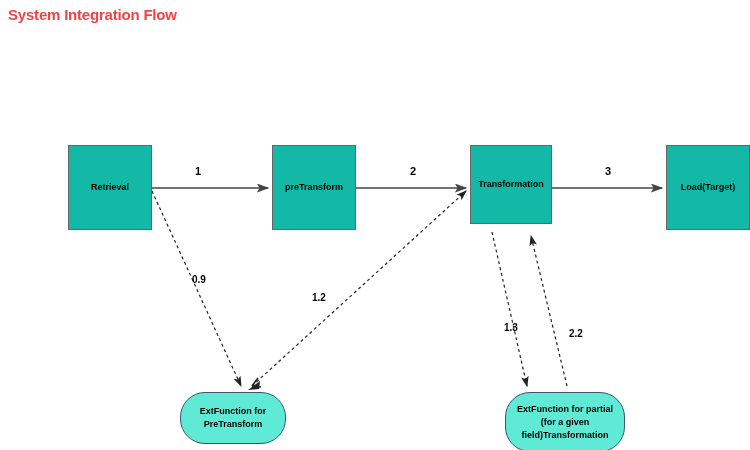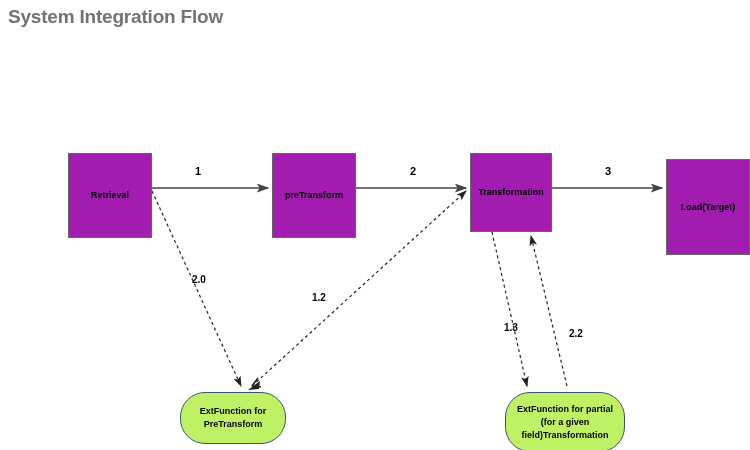--- a/index.html
+++ b/index.html
@@ -18,46 +18,45 @@
   #canvas {
     position: absolute;
     left: 0; top: 0;
     width: 750px;
     height: 450px;
   }
   .page-title {
     position: absolute;
     left: 8px;
     top: 6px;
-    font-size: 19px;
+    font-size: 15px;
     font-weight: bold;
     letter-spacing: -0.2px;
-    color: #737373;
+    color: #ef4444;
     white-space: nowrap;
   }
   .node {
     position: absolute;
     box-sizing: border-box;
     border: 1px solid #666666;
     display: flex;
     align-items: center;
     justify-content: center;
     text-align: center;
     font-size: 9px;
     font-weight: bold;
     line-height: 13px;
     color: #000000;
     padding: 2px;
   }
   .node.process {
-    background: #a21caf;
-    margin-top: 8px;
+    background: #14b8a6;
   }
   .node.ext {
-    background: #bef264;
+    background: #5eead4;
     border-color: #3b5575;
     border-radius: 25px;
   }
   .edge-label {
     position: absolute;
     font-size: 11px;
     font-weight: bold;
     color: #000000;
     white-space: nowrap;
   }
@@ -114,34 +113,34 @@
 </div>
 
 <div class="node process" style="left:272px; top:145px; width:84px; height:85px;">
   <span>preTransform</span>
 </div>
 
 <div class="node process" style="left:470px; top:145px; width:82px; height:79px;">
   <span>Transformation</span>
 </div>
 
-<div class="node process" style="left:666px; top:151px; width:84px; height:96px;">
+<div class="node process" style="left:666px; top:145px; width:84px; height:85px;">
   <span>Load(Target)</span>
 </div>
 
 <div class="node ext" style="left:180px; top:392px; width:106px; height:52px;">
   <span style="white-space:pre-line;">ExtFunction for
 PreTransform</span>
 </div>
 
 <div class="node ext" style="left:505px; top:392px; width:120px; height:60px;">
   <span style="white-space:pre-line;">ExtFunction for partial
 (for a given
 field)Transformation</span>
 </div>
 
 <div class="edge-label" style="left:195px; top:165px;">1</div>
 <div class="edge-label" style="left:410px; top:165px;">2</div>
 <div class="edge-label" style="left:605px; top:165px;">3</div>
-<div class="edge-label sub" style="left:192px; top:274px;">2.0</div>
+<div class="edge-label sub" style="left:192px; top:274px;">0.9</div>
 <div class="edge-label sub" style="left:312px; top:292px;">1.2</div>
 <div class="edge-label sub" style="left:504px; top:322px;">1.3</div>
 <div class="edge-label sub" style="left:553px; top:328px;margin-left:16px;">2.2</div>
 
 </body></html>

